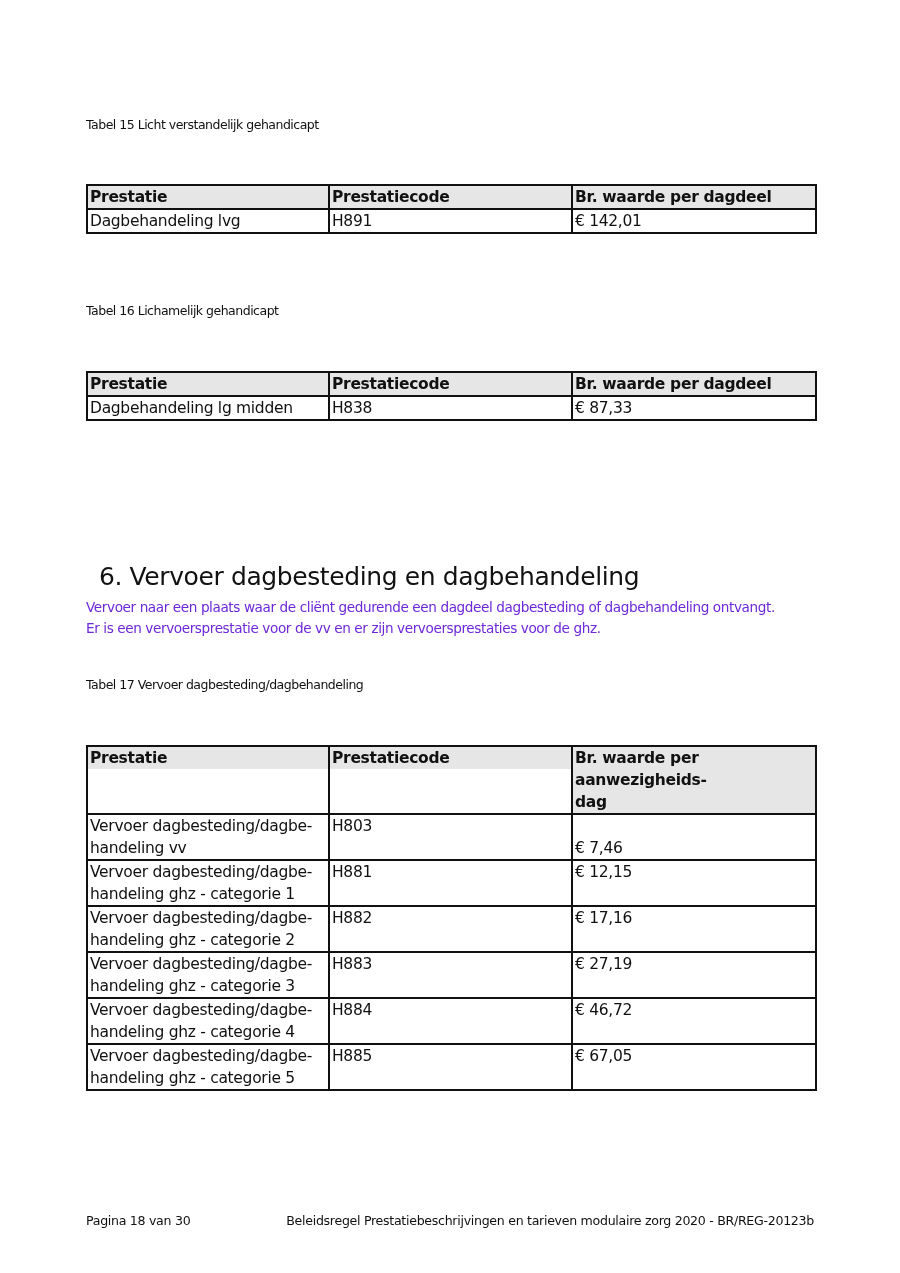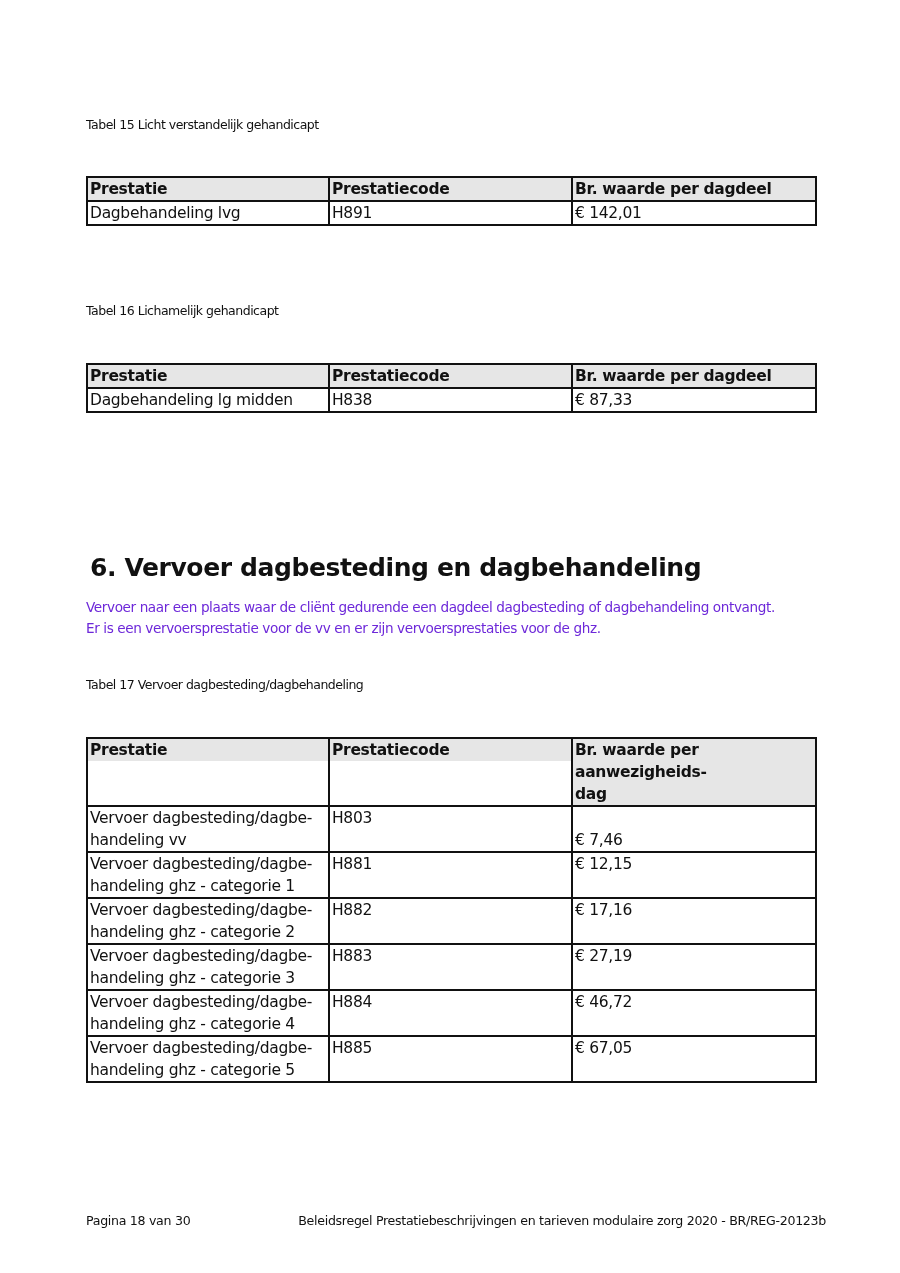--- a/index.html
+++ b/index.html
@@ -10,38 +10,39 @@
     .caption {
       position: absolute; left: 86px;
       font-family: "DejaVu Sans", sans-serif; 
       font-size: 12.5px; letter-spacing: -0.5px; color: #111;
     }
     table.doc {
       position: absolute; left: 86px; width: 729px;
       border-collapse: collapse; table-layout: fixed;
       font-family: "DejaVu Sans", sans-serif; font-size: 15.5px;
       letter-spacing: -0.3px;
+      margin-top: 8px;
     }
     table.doc col.c1 { width: 242px; }
     table.doc col.c2 { width: 243px; }
     table.doc col.c3 { width: 244px; }
     table.doc td, table.doc th {
       border: 2px solid #111;
       padding: 0 2px; text-align: left; vertical-align: top;
       line-height: 22px; height: 22px;
     }
     table.doc th { font-weight: bold; background: #e6e6e6; }
     
     table.t17 th { background: #ffffff; padding: 0; }
     table.t17 th .txt { display: block; background: #e6e6e6; padding: 0 2px; }
     table.t17 td.val-bottom { vertical-align: bottom; }
     table.t17 td { height: 44px; }
     .heading {
       position: absolute; left: 86px; top: 549px;
-      font-size: 25px; letter-spacing: -0.4px; color: #111; margin: 4px; font-weight: bold;
+      font-size: 25px; letter-spacing: -0.4px; color: #111; margin: 13px; font-weight: normal;
     }
     .para {
       position: absolute; left: 86px; top: 597px; width: 760px;
       font-size: 13.6px; line-height: 21px; letter-spacing: -0.4px; color: #6d28d9; margin: 0;
     }
     .footer {
       position: absolute; top: 1213px; font-size: 12.6px; letter-spacing: -0.3px; color: #111;
     }
   </style>
 </head>
@@ -160,13 +161,13 @@
       <span style="display:block">Vervoer dagbesteding/dagbe-</span>
       <span style="display:block">handeling ghz - categorie 5</span>
     </td>
     <td>H885</td>
     <td>€ 67,05</td>
   </tr>
 </tbody>
   </table>
 
 <div class="footer" style="left:86px">Pagina 18 van 30</div>
-<div class="footer" style="right:74px; text-align:right">Beleidsregel Prestatiebeschrijvingen en tarieven modulaire zorg 2020 - BR/REG-20123b</div>
+<div class="footer" style="right:86px; text-align:right">Beleidsregel Prestatiebeschrijvingen en tarieven modulaire zorg 2020 - BR/REG-20123b</div>
 
 </body></html>

